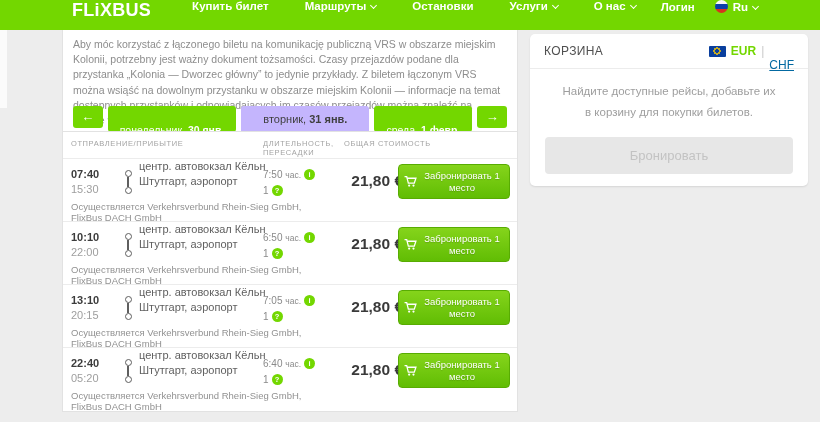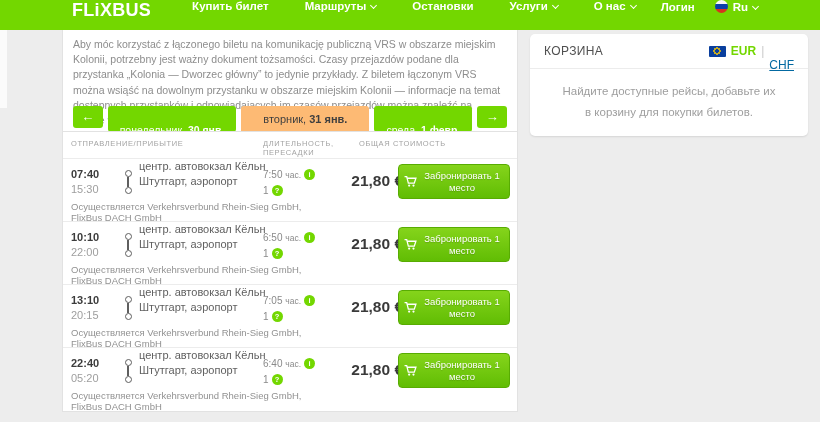--- a/index.html
+++ b/index.html
@@ -29,31 +29,31 @@
   .notice a { color:#7fb5de; text-decoration:none; cursor:pointer; }
 
   
   .tabs { position:absolute; left:62px; top:106px; width:456px; display:flex;
           justify-content:center; align-items:flex-start; gap:5px; }
   .tab-arrow { width:30px; height:22px; background:#73d700; border:none; border-radius:3px;
                color:#fff; font-size:13px; line-height:20px; cursor:pointer; }
   .tab { height:22px; background:#73d700; border:none; border-radius:3px; color:#fff;
          font-size:10.5px; line-height:22px; padding:13px 12px; cursor:pointer; white-space:nowrap; }
   .tab b { font-weight:700; }
-  .tab.active { background:#fdba74; color:#3f3f3f; height:25px; line-height:24px;
+  .tab.active { background:#c4b5fd; color:#3f3f3f; height:25px; line-height:24px;
                 border-radius:3px 3px 0 0; font-size:11px; padding:0 22px; }
 
   
   .results { position:absolute; left:62px; top:131px; width:456px; height:281px;
              background:#fff; border:1px solid #e2e2e2; overflow:hidden; }
   .results-head { position:relative; height:27px; border-bottom:1px solid #ececec;
                   font-size:7.5px; color:#a3a3a3; letter-spacing:0.6px; }
   .col-dep   { position:absolute; left:8px;  top:7px; }
   .col-dur   { position:absolute; left:200px; top:7px; line-height:9px; }
-  .col-price { position:absolute; left:296px; top:7px; }
+  .col-price { position:absolute; left:281px; top:7px; }
 
   .ride-row { position:relative; height:63px; border-bottom:1px solid #ececec; }
   .ride-row:last-child { border-bottom:none; }
   .times { position:absolute; left:8px; top:8px; font-size:11px; line-height:15px; }
   .dep { font-weight:700; color:#3c3c3c; }
   .arr { color:#9e9e9e; }
   .route-glyph { position:absolute; left:61px; top:11px; width:8px; display:flex;
                  flex-direction:column; align-items:center; }
   .stop-circle { width:7px; height:7px; border:1.5px solid #5f5f5f; border-radius:50%; background:#fff; }
   .stop-line { width:1.5px; height:10px; background:#5f5f5f; }
@@ -257,15 +257,16 @@
     <div class="cart-head">
       <span class="cart-title">КОРЗИНА</span>
       <span class="currency">
         <i class="eu-flag"></i>
         <span class="cur-eur">EUR</span>
         <span class="cur-sep">|</span>
         <a class="cur-chf">CHF</a>
       </span>
     </div>
     <div class="cart-msg">Найдите доступные рейсы, добавьте их в корзину для покупки билетов.</div>
+    <button class="cart-book" disabled="">Бронировать</button>
   </aside>
 
 </div>
 
 </body></html>

